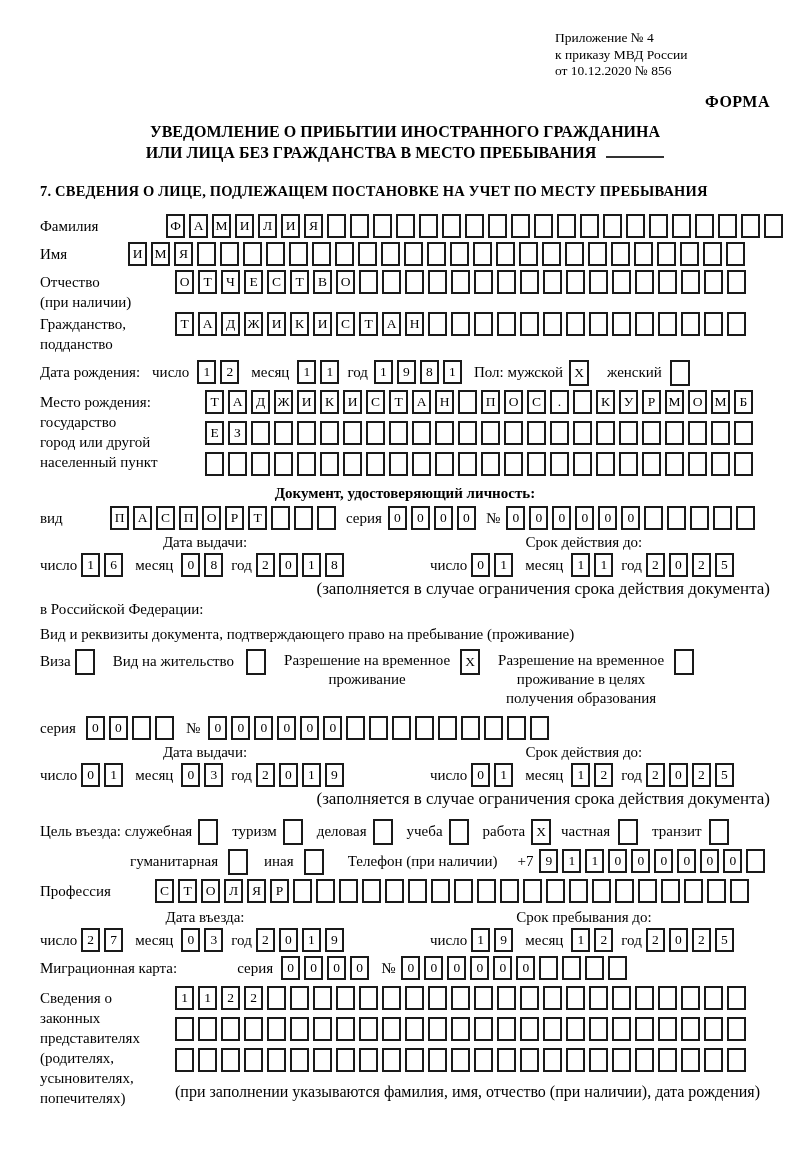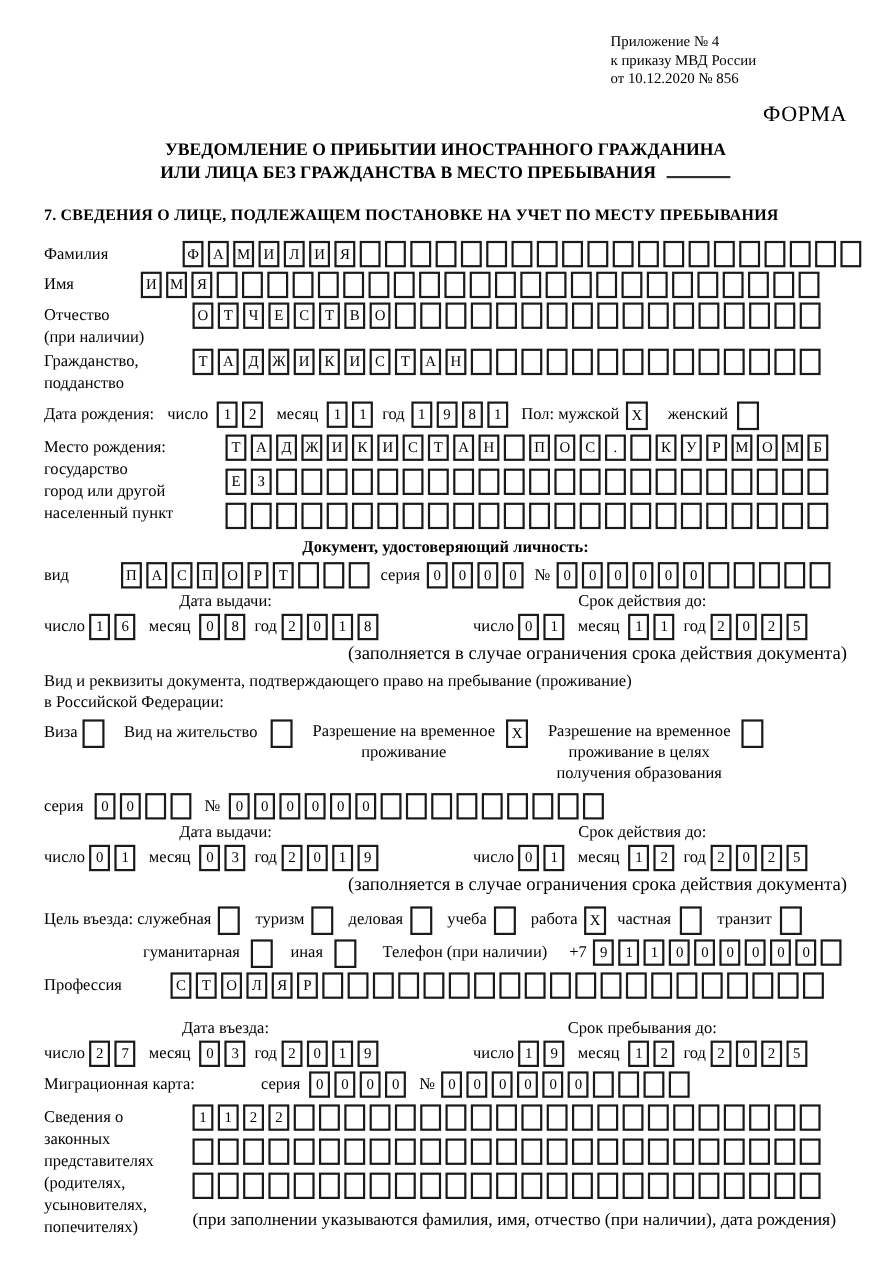--- a/index.html
+++ b/index.html
@@ -1,21 +1,21 @@
 <!DOCTYPE html>
 <html><head>
 <meta charset="utf-8">
 <style>
   html,body{margin:0;padding:0;background:#fff;}
   .page{position:relative;width:800px;height:1163px;overflow:hidden;box-sizing:border-box;
         padding:30px 30px 0 40px;background:#fff;color:#000;
         font-family:"Liberation Serif","DejaVu Serif",serif;font-size:15px;}
   .appendix{width:215px;margin-left:auto;line-height:16.5px;font-size:13.5px;}
   .appendix .amend{margin-top:4px;}
-  .forma{font-weight:normal;text-align:right;margin-top:13px;font-size:20px;letter-spacing:.5px;}
+  .forma{font-weight:bold;text-align:right;margin-top:13px;font-size:16px;letter-spacing:.5px;}
   .title{font-weight:bold;text-align:center;font-size:16px;margin-top:10px;line-height:21px;}
   .blank{display:inline-block;width:58px;border-bottom:2px solid #333;height:12px;margin-left:10px;}
   .section{font-weight:bold;font-size:14.5px;margin-top:20px;letter-spacing:.2px;}
   .row{display:flex;align-items:flex-start;margin-top:4px;}
   .row.first{margin-top:14px;gap:38px;}
   .cells{display:flex;flex:0 0 auto;}
   .cell{box-sizing:border-box;width:19px;height:24px;border:2px solid #1a1a1a;margin-right:4px;
         display:inline-flex;align-items:center;justify-content:center;font-size:13.5px;flex:0 0 auto;}
   .cb .cell{width:20px;height:26px;}
   .lbl{line-height:20px;padding-top:2px;}
@@ -391,22 +391,22 @@
             <span class="cell">2</span>
             <span class="cell">0</span>
             <span class="cell">2</span>
             <span class="cell">5</span>
           </div>
       </div>
     </div>
   </div>
   <div class="note">(заполняется в случае ограничения срока действия документа)</div>
 
+  <div class="plain" style="margin-top:2px">в Российской Федерации:</div>
   <div class="plain">Вид и реквизиты документа, подтверждающего право на пребывание (проживание)</div>
-  <div class="plain" style="margin-top:2px">в Российской Федерации:</div>
 
   <div class="row" style="margin-top:6px">
     <span class="lbl">Виза</span>
     <div class="cells cb ml4">
         <span class="cell"></span>
       </div>
     <span class="lbl ml14">Вид на жительство</span>
     <div class="cells cb ml12">
         <span class="cell"></span>
       </div>
@@ -584,21 +584,21 @@
         <span class="cell"></span>
         <span class="cell"></span>
         <span class="cell"></span>
         <span class="cell"></span>
         <span class="cell"></span>
         <span class="cell"></span>
         <span class="cell"></span>
       </div>
   </div>
 
-  <div class="dblock" style="margin-top:19px">
+  <div class="dblock" style="margin-top:6px">
     <div style="width:330px;">
       <div class="dhead">Дата въезда:</div>
       <div class="drow">
         <span class="lbl">число</span>
         <div class="cells ml4">
             <span class="cell">2</span>
             <span class="cell">7</span>
           </div>
         <span class="lbl ml8">месяц</span>
         <div class="cells ml8">

